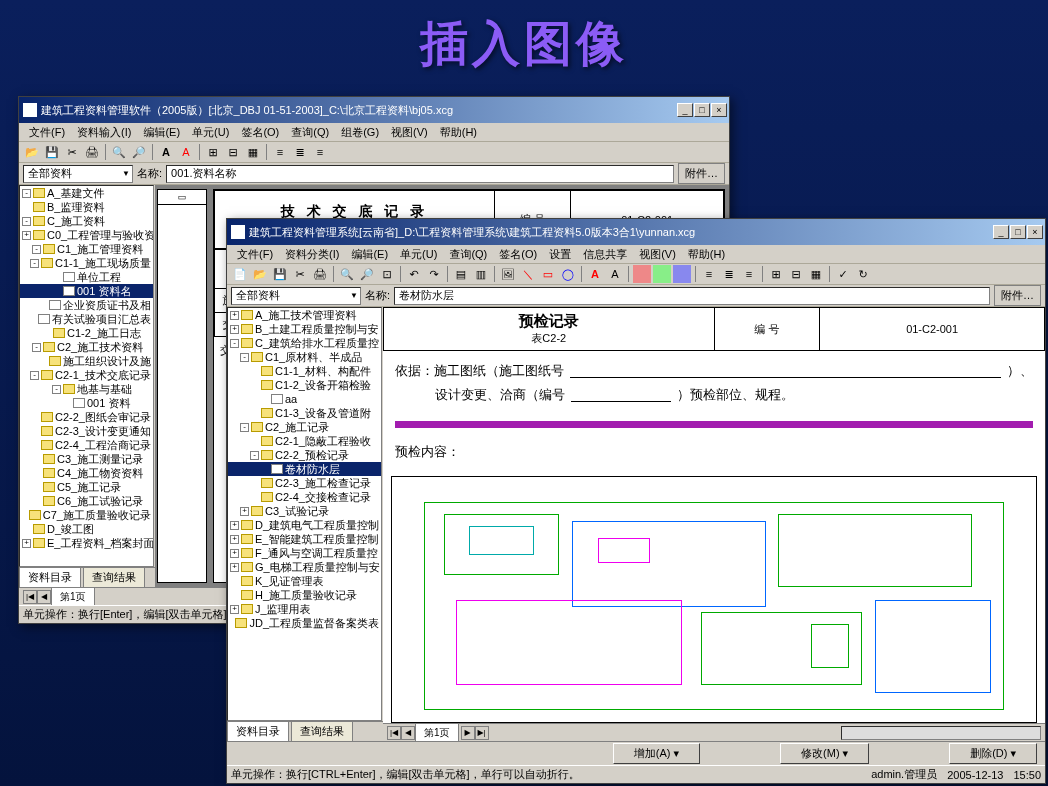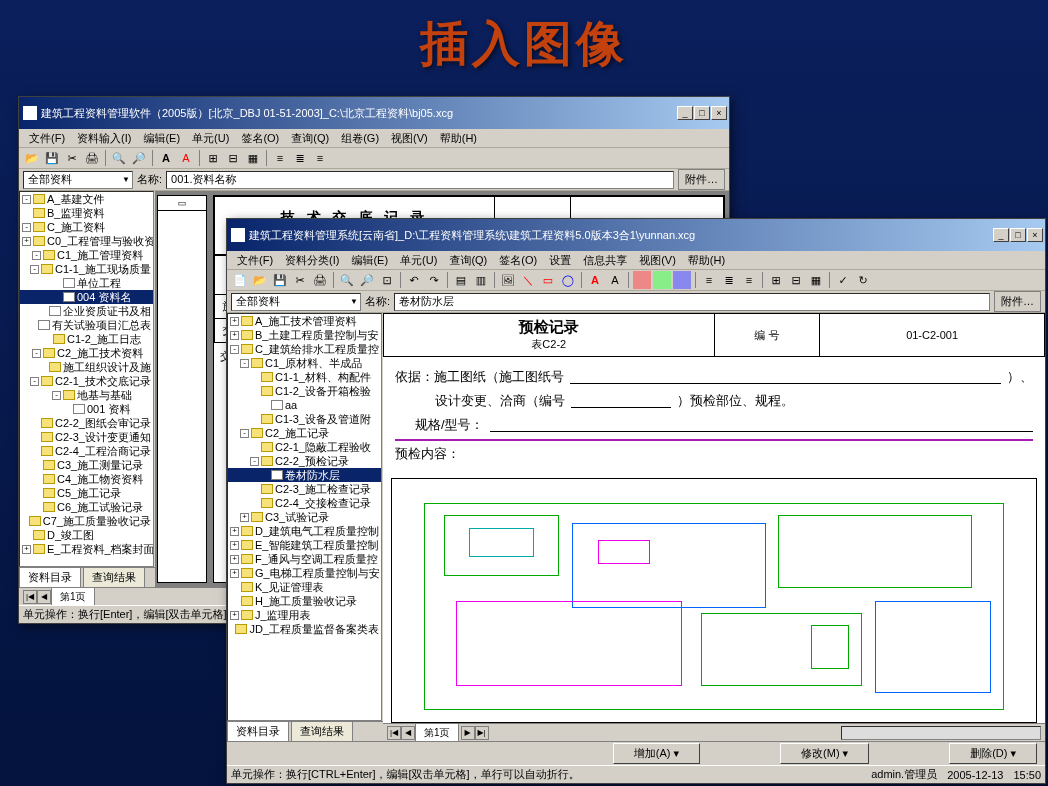--- a/index.html
+++ b/index.html
@@ -1,19 +1,19 @@
 <!DOCTYPE html>
 <html><head>
 <meta charset="utf-8">
 <style>
 * { margin: 0; padding: 0; box-sizing: border-box; font-family: "SimSun", Arial, sans-serif; }
 body { width: 1048px; height: 786px; background: linear-gradient(to bottom, #0a1f5c, #04133d); overflow: hidden; position: relative; }
-.slide-title { position: absolute; top: 12px; left: 50%; transform: translateX(-50%); font-size: 48px; color: #c2410c; font-weight: bold; text-shadow: 2px 2px 5px rgba(0,0,0,.6); letter-spacing: 4px; text-align: right; }
+.slide-title { position: absolute; top: 12px; left: 50%; transform: translateX(-50%); font-size: 48px; color: #8b5cf6; font-weight: bold; text-shadow: 2px 2px 5px rgba(0,0,0,.6); letter-spacing: 4px; text-align: right; }
 .window { position: absolute; background: #d4d0c8; border: 1px solid #404040; box-shadow: 3px 3px 10px rgba(0,0,0,.5); display: flex; flex-direction: column; font-size: 11px; }
-.titlebar { background: linear-gradient(to right, #08246b, #a6caf0); color: #fff; height: 32px; display: flex; align-items: center; padding: 0 2px 0 4px; font-size: 11px; }
+.titlebar { background: linear-gradient(to right, #08246b, #a6caf0); color: #fff; height: 26px; display: flex; align-items: center; padding: 0 2px 0 4px; font-size: 11px; }
 .titlebar-icon { width: 14px; height: 14px; background: #fff; margin-right: 4px; display: inline-flex; align-items: center; justify-content: center; }
 .titlebar-text { flex: 1; white-space: nowrap; overflow: hidden; }
 .win-btn { width: 16px; height: 14px; background: #d4d0c8; border: 1px solid #fff; border-right-color: #404040; border-bottom-color: #404040; margin-left: 1px; display: inline-flex; align-items: center; justify-content: center; font-size: 9px; color: #000; cursor: pointer; }
 .menubar { height: 18px; background: #d4d0c8; display: flex; padding: 0 4px; font-size: 11px; color: #000; }
 .menuitem { padding: 2px 6px; cursor: pointer; }
 .toolbar { height: 22px; background: #d4d0c8; border-top: 1px solid #aca899; border-bottom: 1px solid #aca899; display: flex; align-items: center; padding: 0 4px; gap: 2px; overflow: hidden; }
 .tb-btn { width: 18px; height: 18px; border: 1px solid transparent; display: inline-flex; align-items: center; justify-content: center; cursor: pointer; }
 .tb-sep { width: 1px; height: 16px; background: #808080; margin: 0 2px; }
 .filter-row { height: 22px; background: #d4d0c8; display: flex; align-items: center; padding: 0 4px; gap: 4px; border-bottom: 1px solid #aca899; }
 .combo { height: 18px; background: #fff; border: 1px inset #808080; padding: 0 16px 0 4px; font-size: 11px; display: inline-flex; align-items: center; position: relative; }
@@ -145,21 +145,21 @@
           <div class="tree-item">
             <span class="spacer" style="width: 30px;"></span>
             <span style="width: 11px; display: inline-block;"></span>
             <span class="ti-ico file"></span>
             <span>单位工程</span>
           </div>
           <div class="tree-item sel">
             <span class="spacer" style="width: 30px;"></span>
             <span style="width: 11px; display: inline-block;"></span>
             <span class="ti-ico file"></span>
-            <span>004 资料名</span>
+            <span>001 资料名</span>
           </div>
           <div class="tree-item">
             <span class="spacer" style="width: 30px;"></span>
             <span style="width: 11px; display: inline-block;"></span>
             <span class="ti-ico file"></span>
             <span>企业资质证书及相</span>
           </div>
           <div class="tree-item">
             <span class="spacer" style="width: 30px;"></span>
             <span style="width: 11px; display: inline-block;"></span>
@@ -546,25 +546,21 @@
           <div class="form-row">
             <span>依据：施工图纸（施工图纸号</span>
             <span class="blank-line"></span>
             <span>）、</span>
           </div>
           <div class="form-row" style="padding-left:40px">
             <span>设计变更、洽商（编号</span>
             <span class="blank-line" style="max-width:100px"></span>
             <span>）预检部位、规程。</span>
           </div>
-          <div class="form-row" style="padding-left:20px">
-            <span>规格/型号：</span>
-            <span class="blank-line"></span>
-          </div>
-          <div style="border-top:2px solid #a21caf;margin-top:4px;padding-top:3px">
+          <div style="border-top:7px solid #a21caf;margin-top:16px;padding-top:14px">
             <span>预检内容：</span>
           </div>
         </div>
         <div class="cad-drawing">
           <div class="cad-box" style="left:5%;top:10%;width:90%;height:85%;border-color:#0a0"></div>
           <div class="cad-box" style="left:8%;top:15%;width:18%;height:25%;border-color:#0a0"></div>
           <div class="cad-box" style="left:28%;top:18%;width:30%;height:35%;border-color:#06f"></div>
           <div class="cad-box" style="left:60%;top:15%;width:30%;height:30%;border-color:#0a0"></div>
           <div class="cad-box" style="left:10%;top:50%;width:35%;height:35%;border-color:#e0e"></div>
           <div class="cad-box" style="left:48%;top:55%;width:25%;height:30%;border-color:#0a0"></div>

